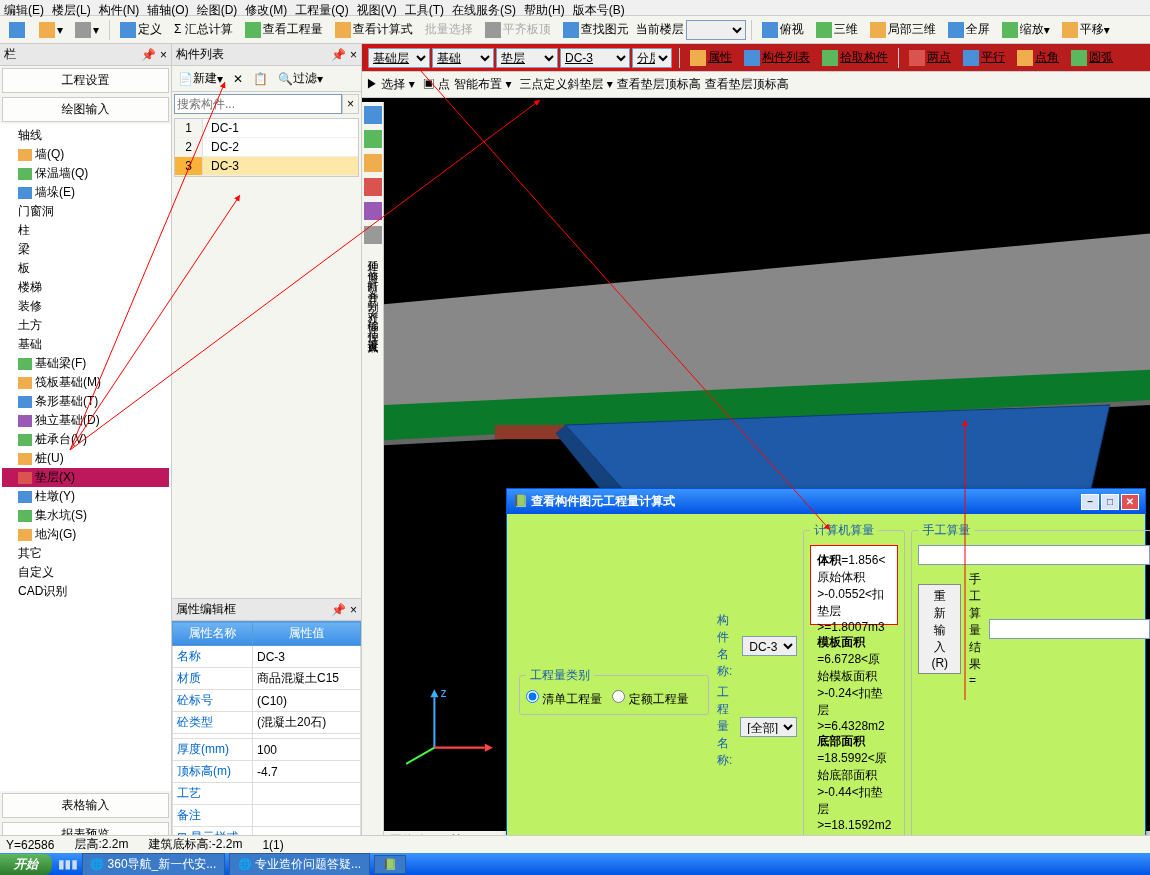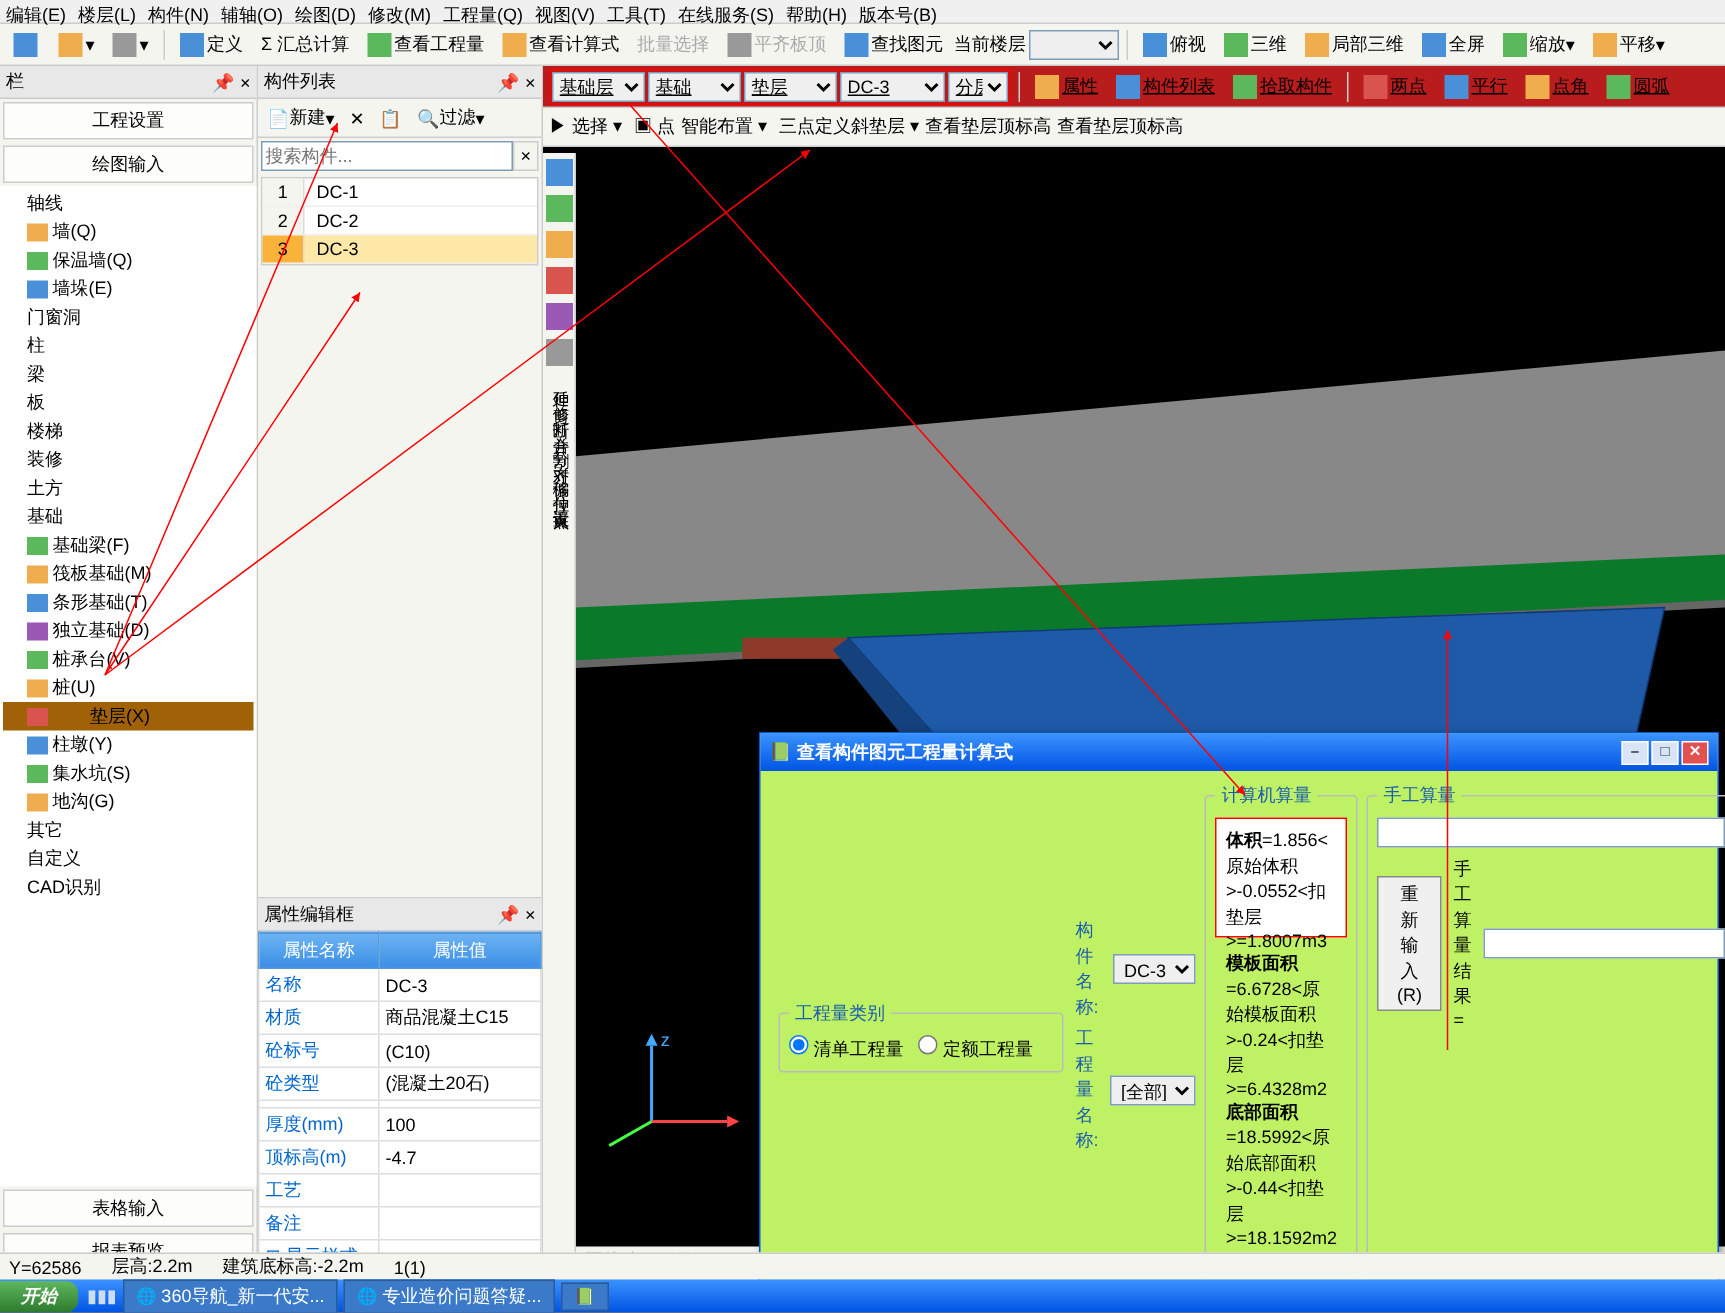--- a/index.html
+++ b/index.html
@@ -20,21 +20,21 @@
 .main { display: flex; height: calc(100% - 20px - 28px - 22px); }
 
 
 .left-panel { width: 172px; background: #f5f5f0; border-right: 1px solid #ccc; display: flex; flex-direction: column; }
 .panel-header { background: #e8e8e8; border-bottom: 1px solid #ccc; padding: 2px 4px; display: flex; justify-content: space-between; align-items: center; }
 .panel-header .pin { cursor: pointer; }
 .panel-section { border: 1px solid #ccc; margin: 2px; text-align: center; padding: 3px; background: #fdfdfb; cursor: pointer; }
 .tree { flex: 1; overflow: auto; padding: 2px; background: #fff; }
 .tree-item { padding: 1px 2px 1px 16px; cursor: pointer; display: flex; align-items: center; }
 .tree-item .ticon2 { width: 14px; height: 12px; display: inline-block; margin-right: 3px; }
-.tree-item.sel { background: #a16207; gap: 25px; }
+.tree-item.sel { background: #be185d; }
 
 
 .comp-panel { width: 190px; background: #f5f5f0; border-right: 1px solid #ccc; display: flex; flex-direction: column; }
 .comp-toolbar { display: flex; align-items: center; padding: 2px; gap: 2px; border-bottom: 1px solid #ccc; }
 .comp-toolbar .cbtn { padding: 2px 4px; cursor: pointer; display: inline-flex; align-items: center; }
 .search-box { margin: 2px; display: flex; }
 .search-box input { flex: 1; border: 1px solid #7f9db9; padding: 2px; }
 .comp-table { margin: 2px; border: 1px solid #ccc; background: #fff; }
 .comp-table-header { background: linear-gradient(#fdd48a, #f9b33a); color: #333; text-align: center; padding: 3px; border-bottom: 1px solid #e0a030; }
 .comp-row { display: flex; border-bottom: 1px solid #eee; }

